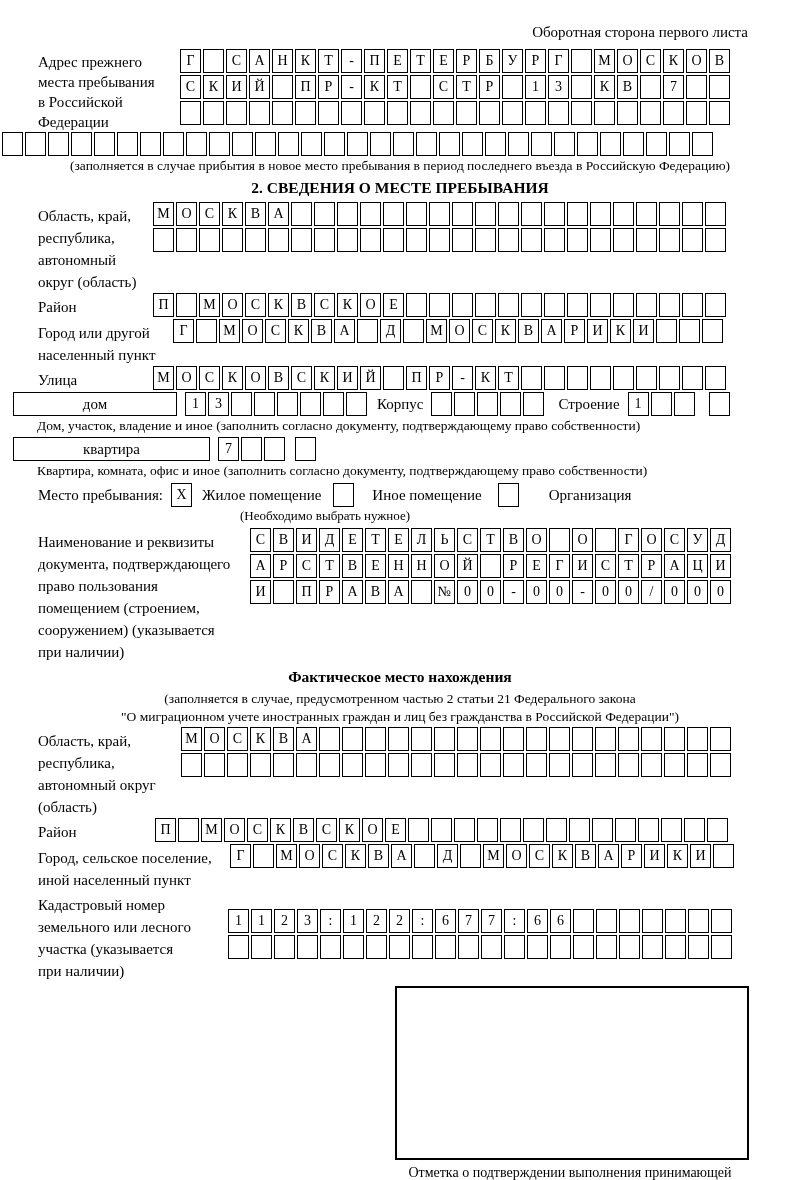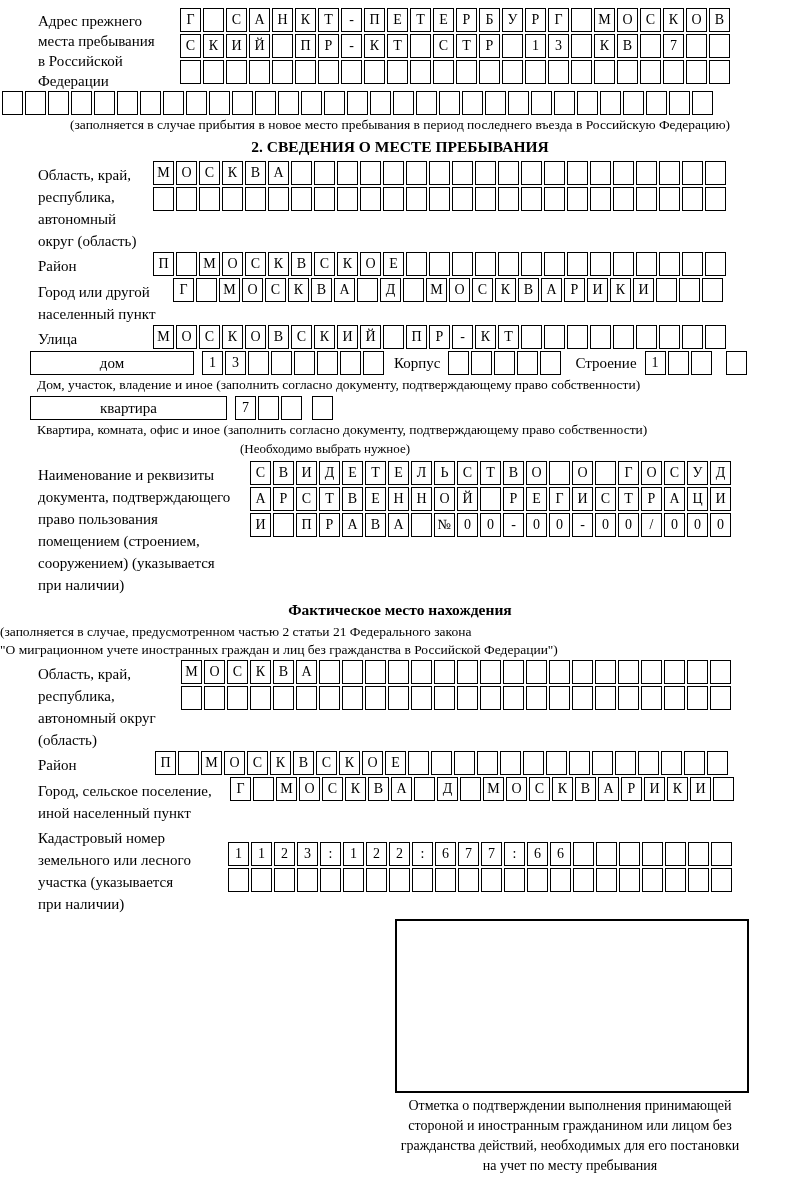--- a/index.html
+++ b/index.html
@@ -36,30 +36,30 @@
     box-sizing:content-box;
   }
   .widebox{
     height:22px;border:1.5px solid #000;
     display:flex;align-items:center;justify-content:center;
     font-size:15px;flex:0 0 auto;box-sizing:content-box;
   }
   .caption{font-size:13.5px;margin:1px 0 3px 37px;}
   .caption-center{font-size:13.5px;text-align:center;margin:2px 0 4px 0;}
   .h-bold{font-weight:bold;text-align:center;font-size:15.5px;margin:5px 0 5px 0;}
-  .inline-row{display:flex;align-items:center;margin-left:30px;margin-bottom:2px;}
+  .inline-row{display:flex;align-items:center;margin-left:13px;margin-bottom:2px;}
   .inline-row .txt{padding:0 4px;}
   .gap4{width:4px;flex:0 0 auto;}
   .gap8{width:8px;flex:0 0 auto;}
   .gap12{width:12px;flex:0 0 auto;}
   .gap16{width:16px;flex:0 0 auto;}
   .gap28{width:28px;flex:0 0 auto;}
   .choose-note{font-size:13px;margin:1px 0 4px 240px;}
   .place-row{display:flex;align-items:center;margin:4px 0 0 38px;}
-  .center-note{text-align:left;font-size:13.5px;margin:0 0 2px 0;}
+  .center-note{text-align:center;font-size:13.5px;margin:0 0 2px 0;}
   .stamp-box{
     width:350px;height:170px;
     border:2px solid #000;
     margin:4px 0 3px 395px;
   }
   .stamp-caption{
     width:400px;margin-left:370px;
     text-align:center;font-size:14px;line-height:20px;
     white-space:pre-line;
   }
@@ -72,20 +72,21 @@
   .lw192{width:192px;}
   .lw212{width:212px;}
   .fullrow{margin-left:2px;}
   .mt14{margin-top:8px;}
 </style>
 </head>
 <body>
 
 <div class="page">
 
+  <div class="page-note">Оборотная сторона первого листа</div>
 
   <div class="f mt14">
     <div class="lbl lw142">Адрес прежнего
 места пребывания
 в Российской
 Федерации</div>
     <div class="rows">
       <div class="boxrow">
           <div class="cell">Г</div>
           <div class="cell"></div>
@@ -411,20 +412,35 @@
         <div class="cell"></div>
         <div class="cell"></div>
       </div>
     <div class="gap8"></div>
     <div class="boxrow" style="margin-bottom:0;">
         <div class="cell"></div>
       </div>
   </div>
   <div class="caption">Квартира, комната, офис и иное (заполнить согласно документу, подтверждающему право собственности)</div>
 
+  <div class="place-row">
+    <span>Место пребывания:</span>
+    <div class="gap8"></div>
+    <div class="cell">X</div>
+    <div class="gap8"></div>
+    <span>Жилое помещение</span>
+    <div class="gap12"></div>
+    <div class="cell"></div>
+    <div class="gap16"></div>
+    <span>Иное помещение</span>
+    <div class="gap16"></div>
+    <div class="cell"></div>
+    <div class="gap28"></div>
+    <span>Организация</span>
+  </div>
   <div class="choose-note">(Необходимо выбрать нужное)</div>
 
   <div class="f">
     <div class="lbl lw212">Наименование и реквизиты
 документа, подтверждающего
 право пользования
 помещением (строением,
 сооружением) (указывается
 при наличии)</div>
     <div class="rows">

